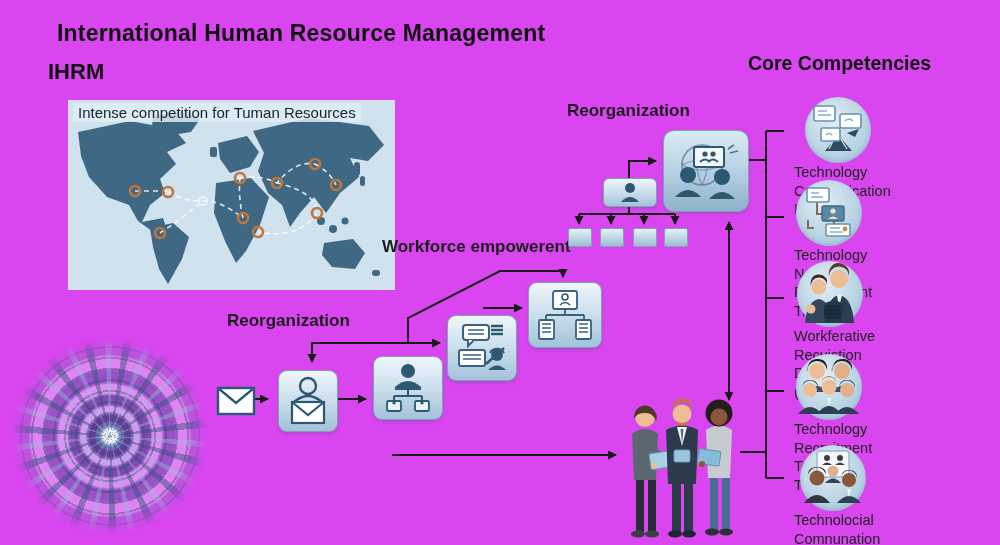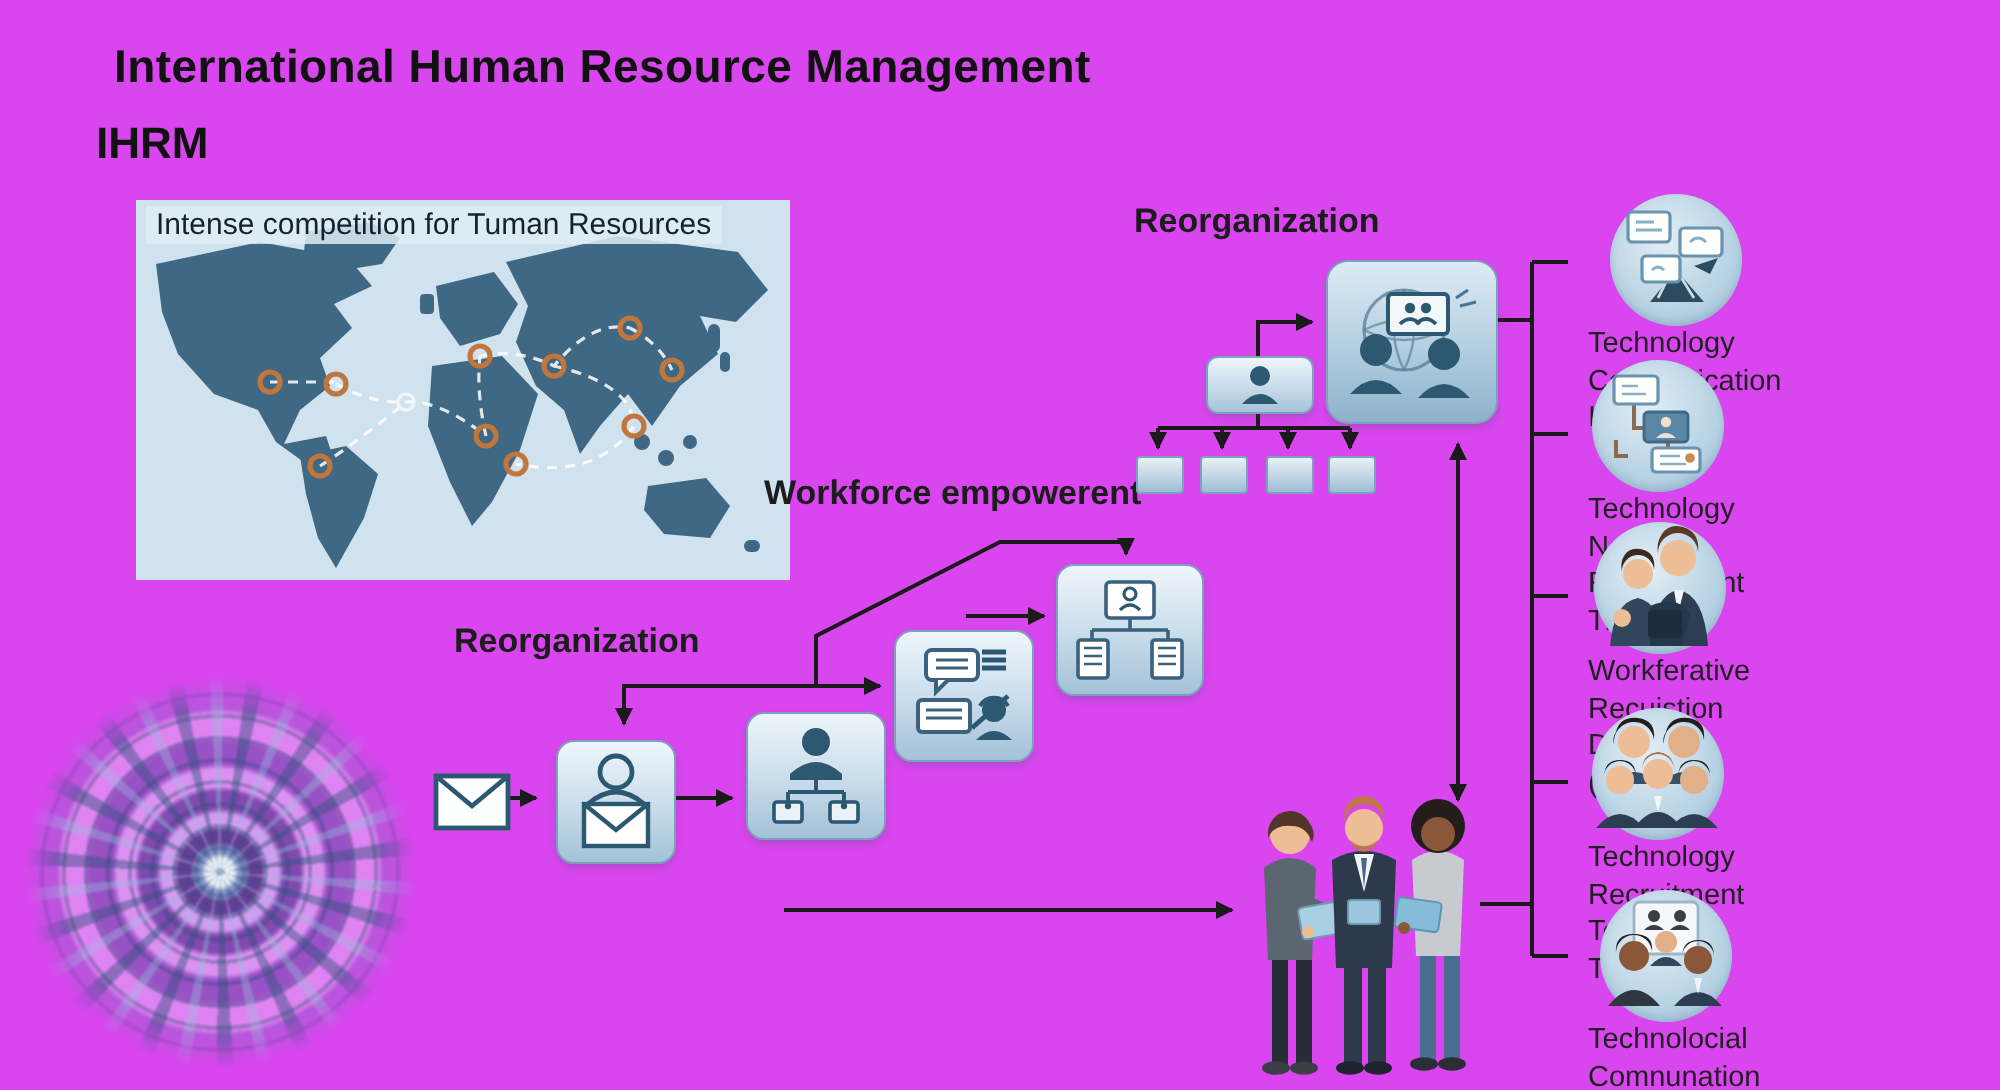--- a/index.html
+++ b/index.html
@@ -249,20 +249,21 @@
     <path d="M104,38 q13,-9 26,0 l-2,48 h-22 z" fill="#c7cbd0"></path>
     <circle cx="117" cy="21" r="13.5" fill="#241d1b"></circle>
     <circle cx="117" cy="25" r="8.5" fill="#8a573b"></circle>
     <path d="M104,58 l-8,6 2,6 10,-5 z" fill="#c7cbd0"></path>
     <g transform="rotate(8 108 66)">
       <rect x="96" y="58" width="22" height="15" rx="2" fill="#85bcd9" stroke="#5f93b0"></rect>
     </g>
     <circle cx="100" cy="72" r="3" fill="#8a573b"></circle>
   </svg>
 
+  <div class="abs cc-head">Core Competencies</div>
 
   <div class="cc-row" style="top:97px;">
     <div class="cc-circle">
       <svg width="66" height="66">
         <polygon points="20,54 33,38 47,54" fill="#2d4a5e"></polygon>
         <path d="M24,52 l8,-16 10,16" fill="none" stroke="#c9dce8" stroke-width="1.4"></path>
         <rect x="9" y="9" width="21" height="15" rx="2" fill="#fdfefe" stroke="#6b93ad" stroke-width="1.6"></rect>
         <path d="M13,14 h9 M13,18 h13" stroke="#8aafc4" stroke-width="1.4"></path>
         <rect x="35" y="17" width="21" height="14" rx="2" fill="#fdfefe" stroke="#6b93ad" stroke-width="1.6"></rect>
         <path d="M40,24 q4,-4 8,0" stroke="#8aafc4" stroke-width="1.4" fill="none"></path>

